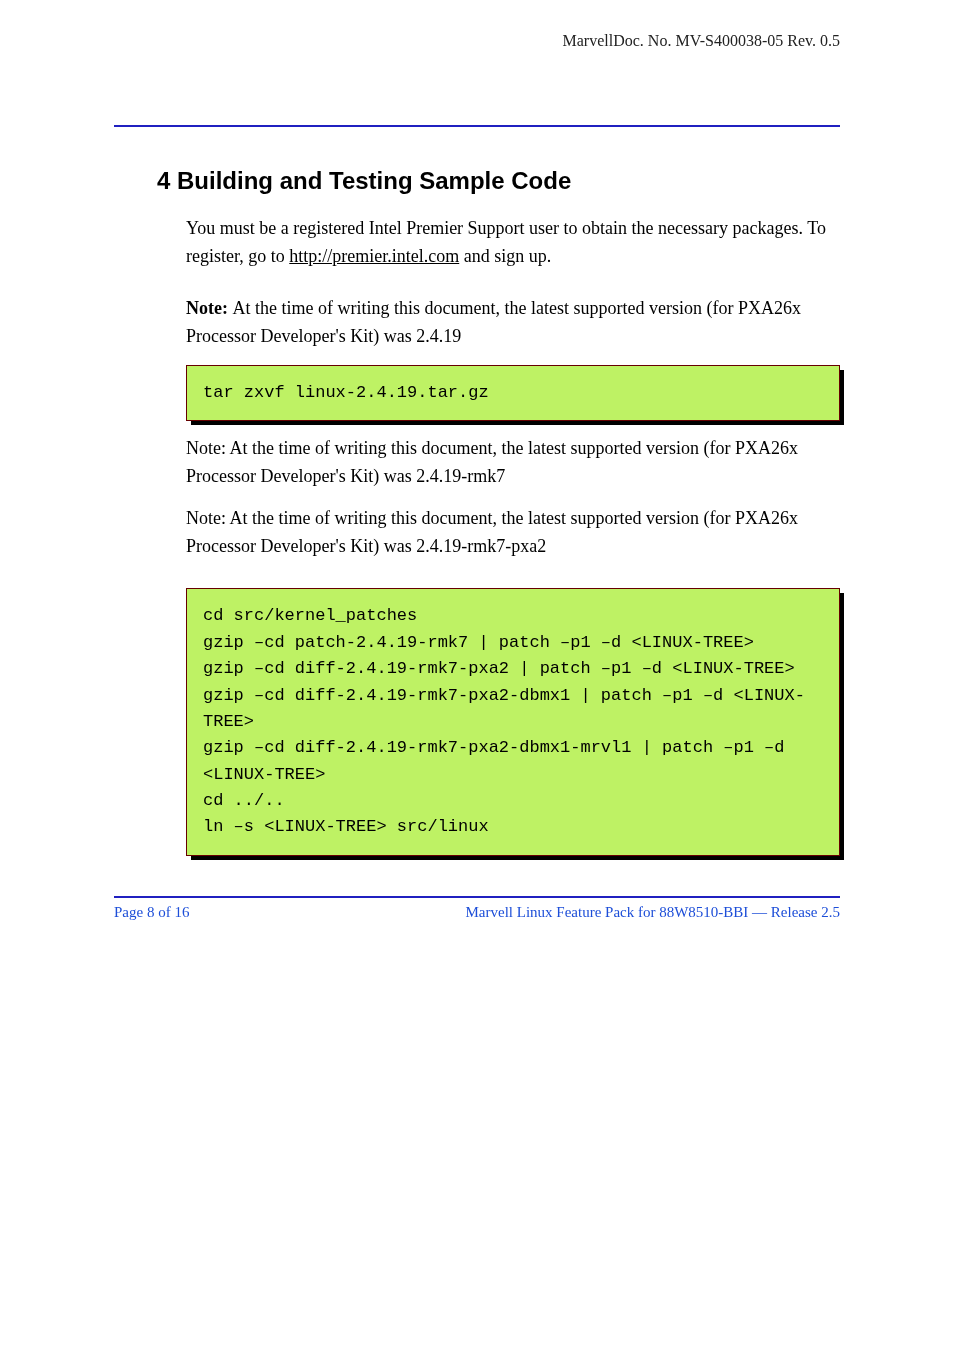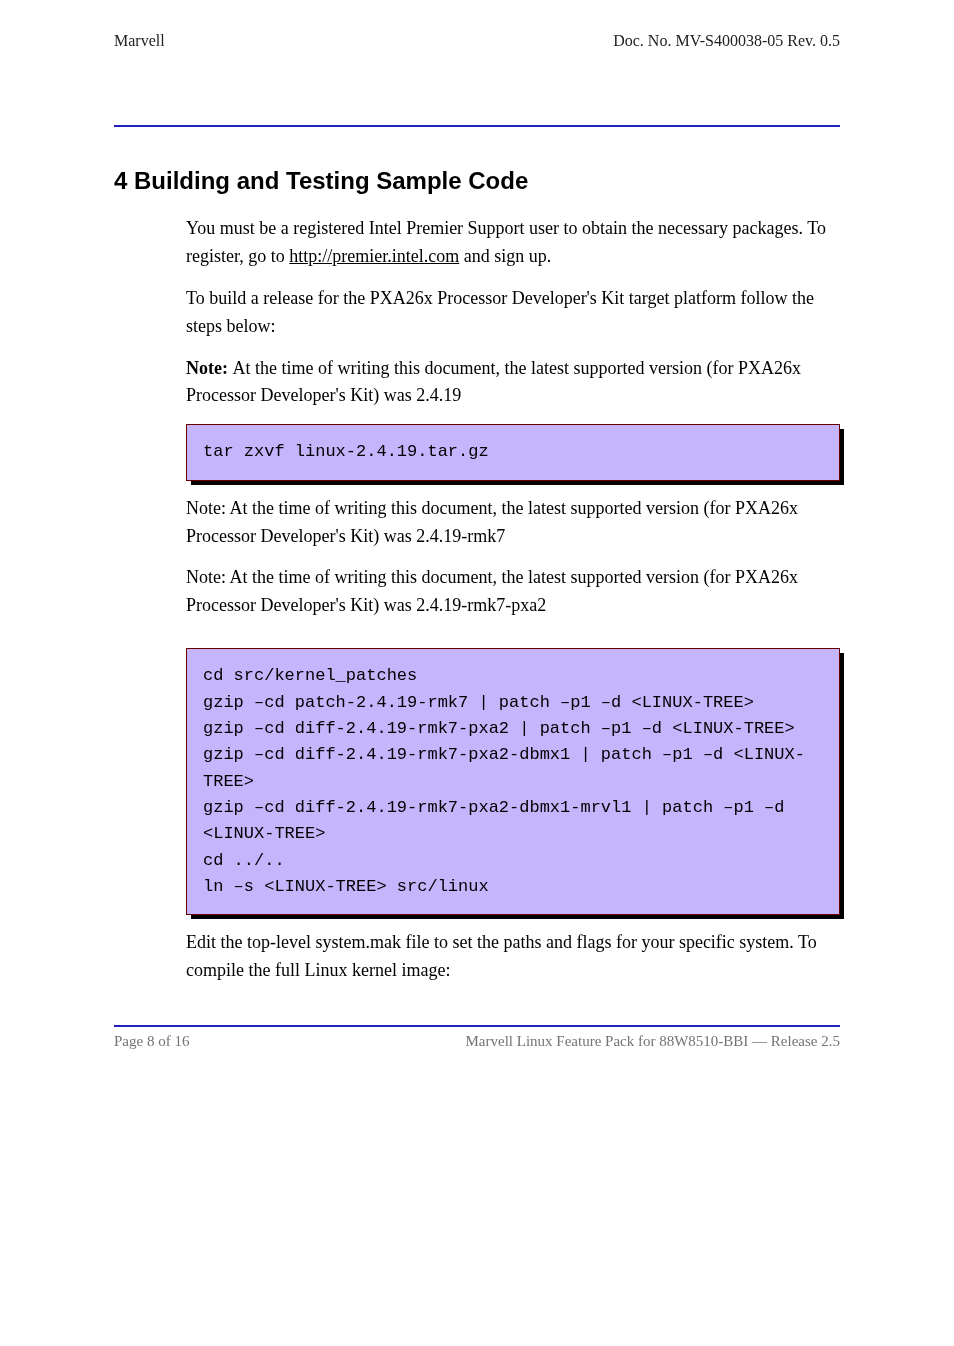--- a/index.html
+++ b/index.html
@@ -16,33 +16,34 @@
     padding: 62px 114px 40px 114px;
     box-sizing: border-box;
   }
   .header-line {
     border-top: 2px solid #2020c0;
     margin-top: 75px;
     margin-bottom: 8px;
   }
   .header-row {
     display: flex;
-    justify-content: space-between;
+    justify-content: flex-end;
     font-size: 16px;
     color: #222;
     margin-top: -30px;
     margin-bottom: 2px;
   }
   .section-title {
     font-family: Arial, Helvetica, sans-serif;
     font-size: 24px;
     font-weight: bold;
     color: #000;
     margin-top: 40px;
     margin-bottom: 20px;
+    margin-left: 43px;
   }
   .body-text {
     font-size: 18px;
     line-height: 1.55;
     margin-bottom: 4px;
     margin-left: 72px;
   }
   .link {
     color: #000000;
     text-decoration: underline;
@@ -62,38 +63,38 @@
     top: 5px;
     left: 5px;
     right: -4px;
     bottom: -4px;
     background: #000;
     z-index: 0;
   }
   .code-box-inner {
     position: relative;
     border: 1.5px solid #600;
-    background: #c4b5fd;
+    background: #bef264;
     padding: 14px 16px;
     font-family: "Courier New", Courier, monospace;
     font-size: 17px;
     line-height: 1.55;
     z-index: 1;
     white-space: pre;
     overflow: hidden;
   }
   .footer-line {
     border-top: 2px solid #2020c0;
     margin-top: 40px;
   }
   .footer-row {
     display: flex;
     justify-content: space-between;
     font-size: 15px;
-    color: #737373;
+    color: #1d4ed8;
     margin-top: 6px;
   }
   .spacer { height: 10px; }
 </style>
 </head>
 <body>
 
 <div class="page">
 
   <div class="header-row">
@@ -103,21 +104,20 @@
   <div class="header-line"></div>
 
   <div class="section-title">4 Building and Testing Sample Code</div>
 
   <div class="body-text">
     <span>You must be a registered Intel Premier Support user to obtain the necessary packages. To register, go to </span><a class="link" href="#">http://premier.intel.com</a><span> and sign up.</span>
   </div>
 
   <div class="spacer"></div>
 
-  <div class="body-text">To build a release for the PXA26x Processor Developer's Kit target platform follow the steps below:</div>
 
   <div class="spacer"></div>
 
   <div class="body-text">
     <b>Note: </b><span>At the time of writing this document, the latest supported version (for PXA26x Processor Developer's Kit) was 2.4.19</span>
   </div>
 
   <div class="code-box">
     <div class="code-box-shadow"></div>
     <div class="code-box-inner">tar zxvf linux-2.4.19.tar.gz</div>
@@ -138,21 +138,20 @@
 gzip –cd patch-2.4.19-rmk7 | patch –p1 –d &lt;LINUX-TREE&gt;
 gzip –cd diff-2.4.19-rmk7-pxa2 | patch –p1 –d &lt;LINUX-TREE&gt;
 gzip –cd diff-2.4.19-rmk7-pxa2-dbmx1 | patch –p1 –d &lt;LINUX-
 TREE&gt;
 gzip –cd diff-2.4.19-rmk7-pxa2-dbmx1-mrvl1 | patch –p1 –d
 &lt;LINUX-TREE&gt;
 cd ../..
 ln –s &lt;LINUX-TREE&gt; src/linux</div>
   </div>
 
-  <div class="body-text">Edit the top-level system.mak file to set the paths and flags for your specific system. To compile the full Linux kernel image:</div>
 
   <div class="footer-line"></div>
   <div class="footer-row">
     <span>Page 8 of 16</span>
     <span>Marvell Linux Feature Pack for 88W8510-BBI — Release 2.5</span>
   </div>
 
 </div>
 
 </body></html>

